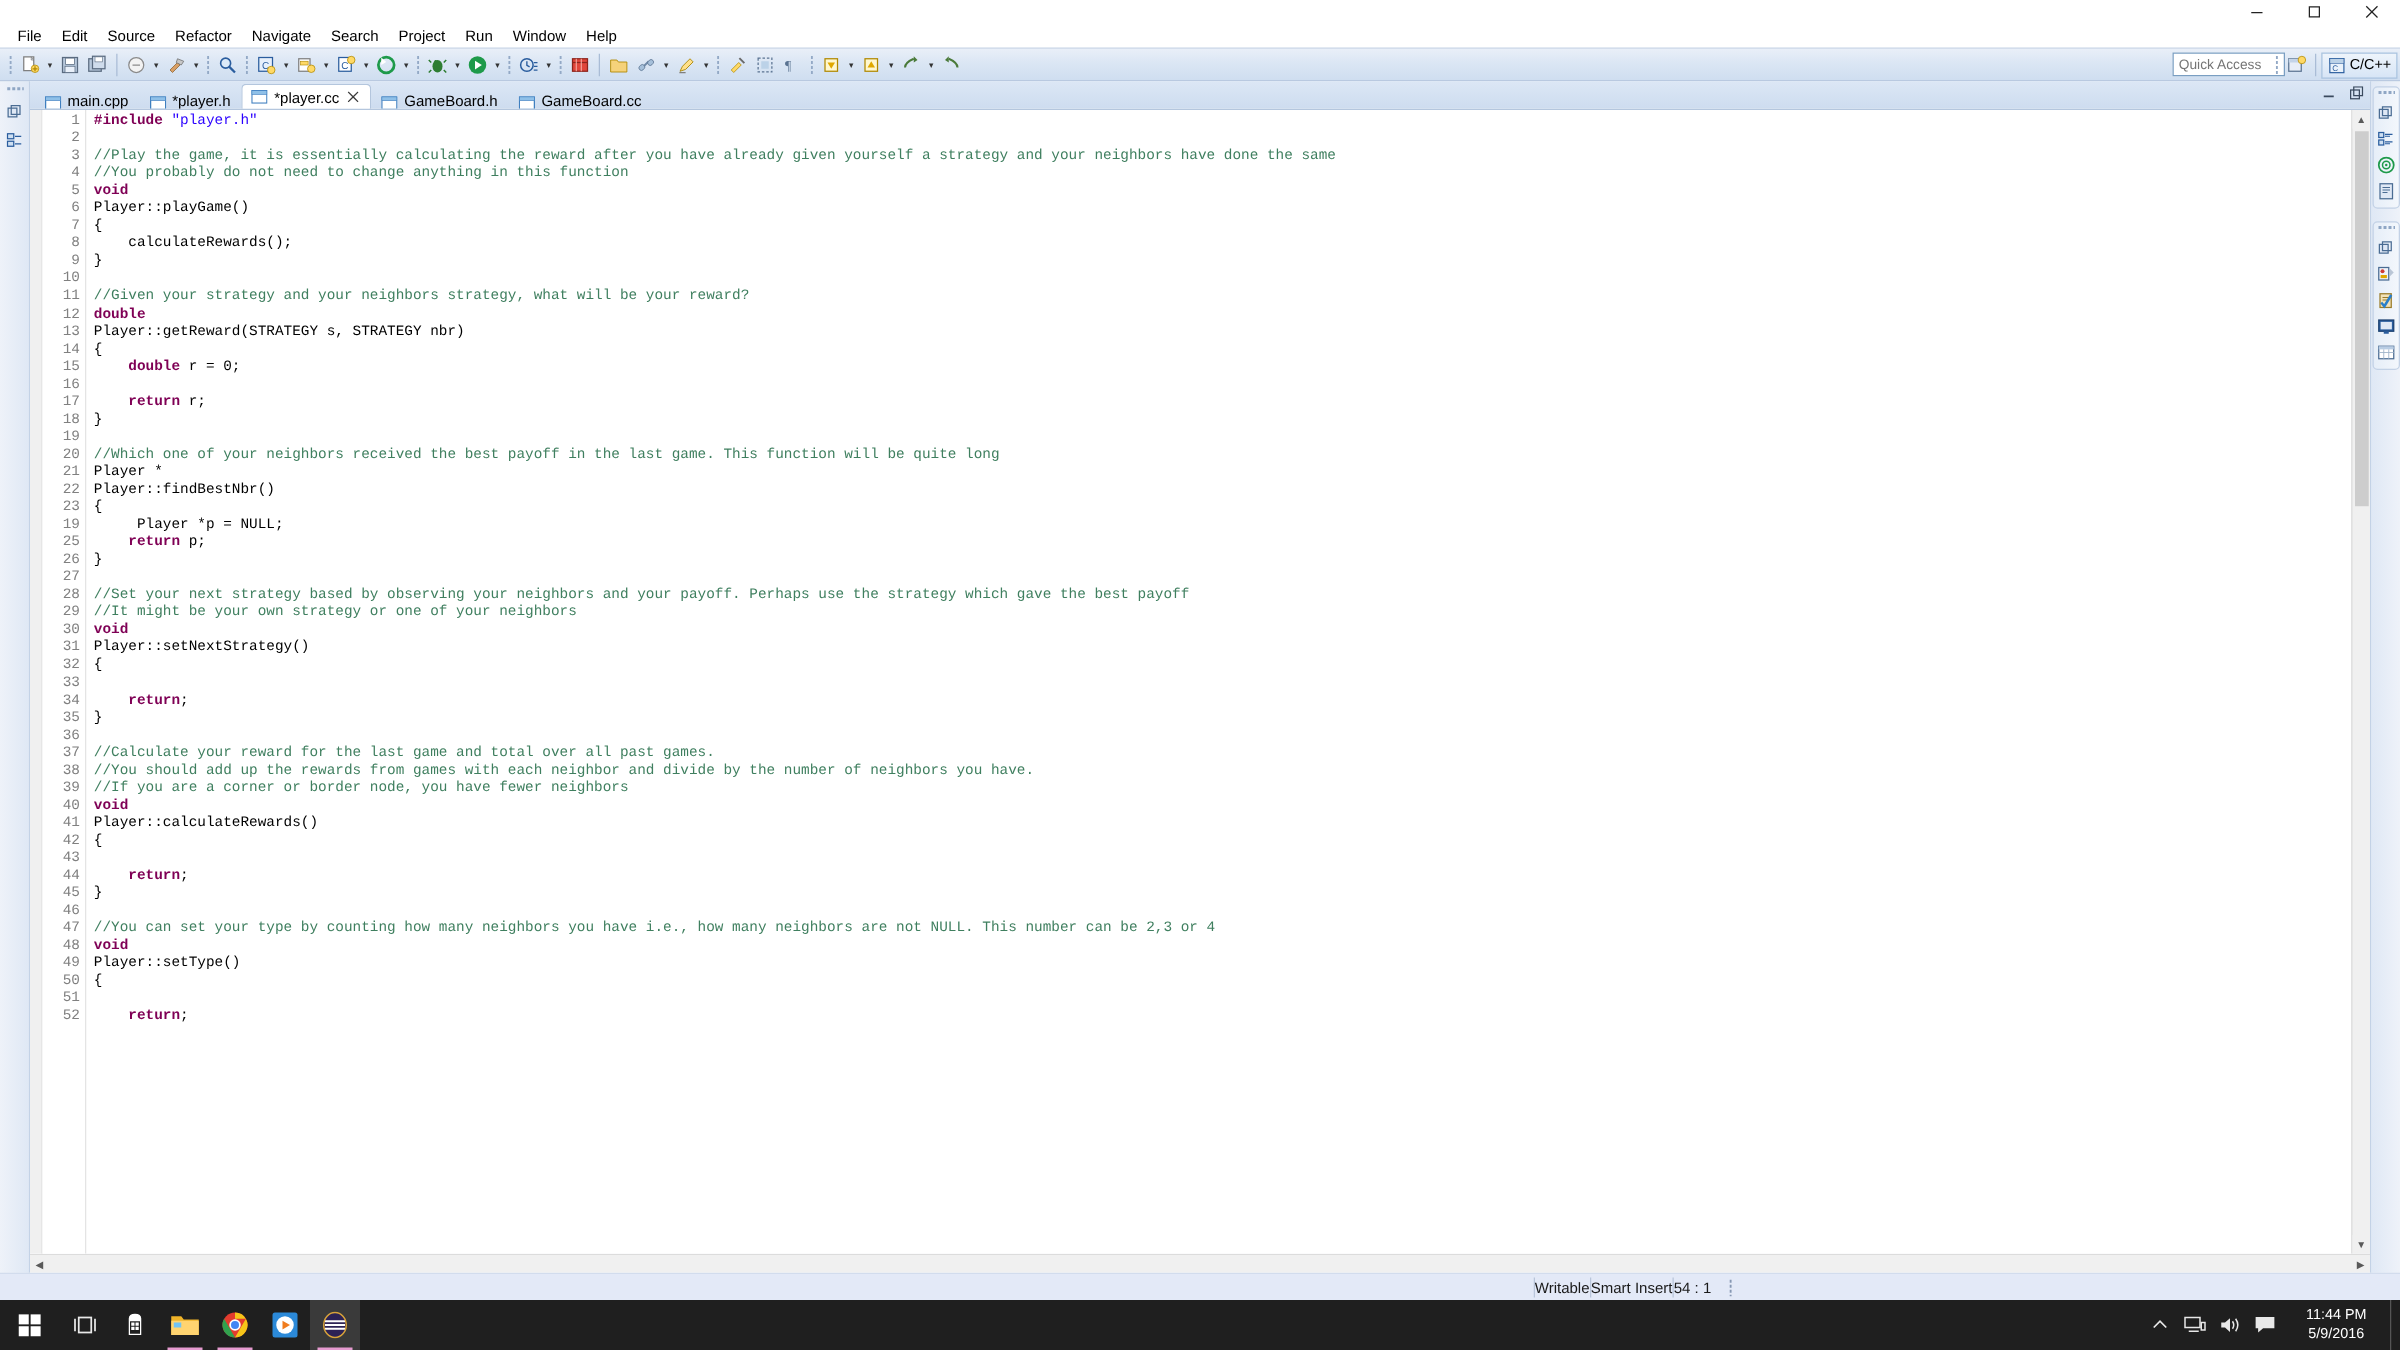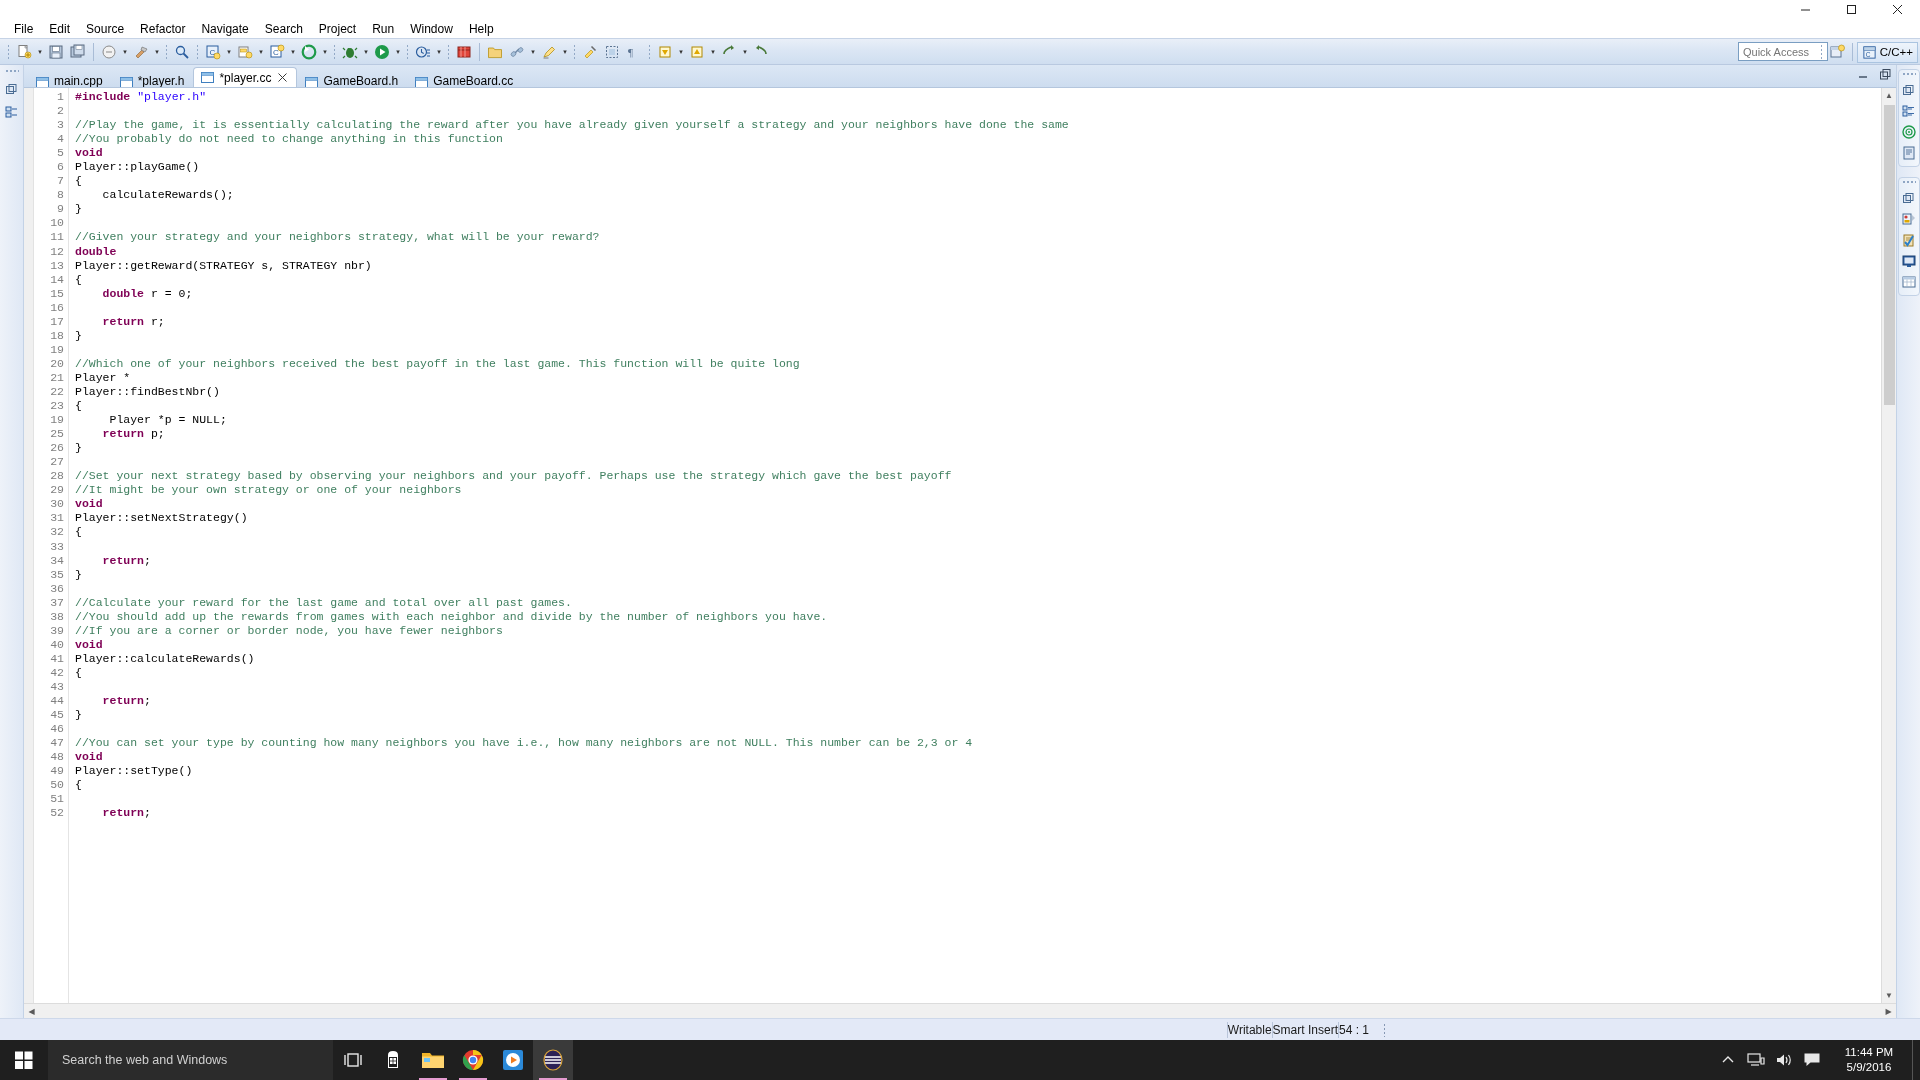--- a/index.html
+++ b/index.html
@@ -835,23 +835,20 @@
 
 <div class="taskbar">
   <div class="startbtn">
     <svg width="20" height="20" viewBox="0 0 20 20">
         <rect x="1" y="1.5" width="8" height="8" fill="#fff"></rect>
         <rect x="10.5" y="1.5" width="8" height="8" fill="#fff"></rect>
         <rect x="1" y="11" width="8" height="8" fill="#fff"></rect>
         <rect x="10.5" y="11" width="8" height="8" fill="#fff"></rect>
       </svg>
   </div>
-  <div class="searchbox">
-    <span>Search the web and Windows</span>
-  </div>
 
   <div class="tasksec">
     <div class="taskicon">
       <svg width="22" height="20" viewBox="0 0 22 20">
           <rect x="6" y="4" width="10" height="12" fill="none" stroke="#e8e8e8" stroke-width="1.4"></rect>
           <path d="M3 5v10M19 5v10" stroke="#e8e8e8" stroke-width="1.4"></path>
         </svg>
     </div>
     <div class="taskicon">
       <svg width="22" height="22" viewBox="0 0 22 22">

